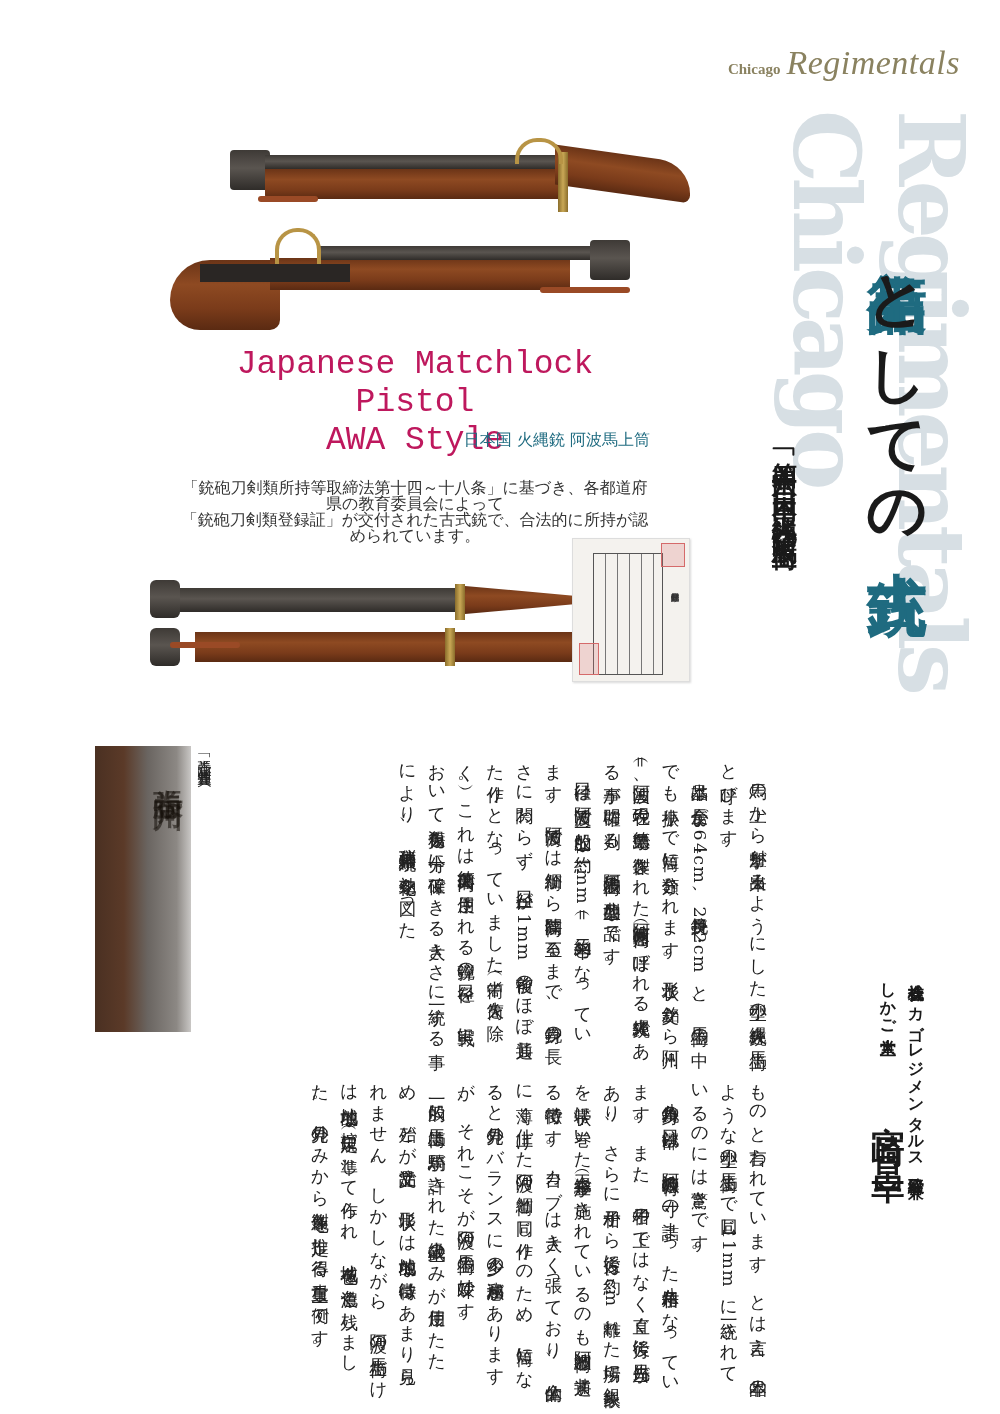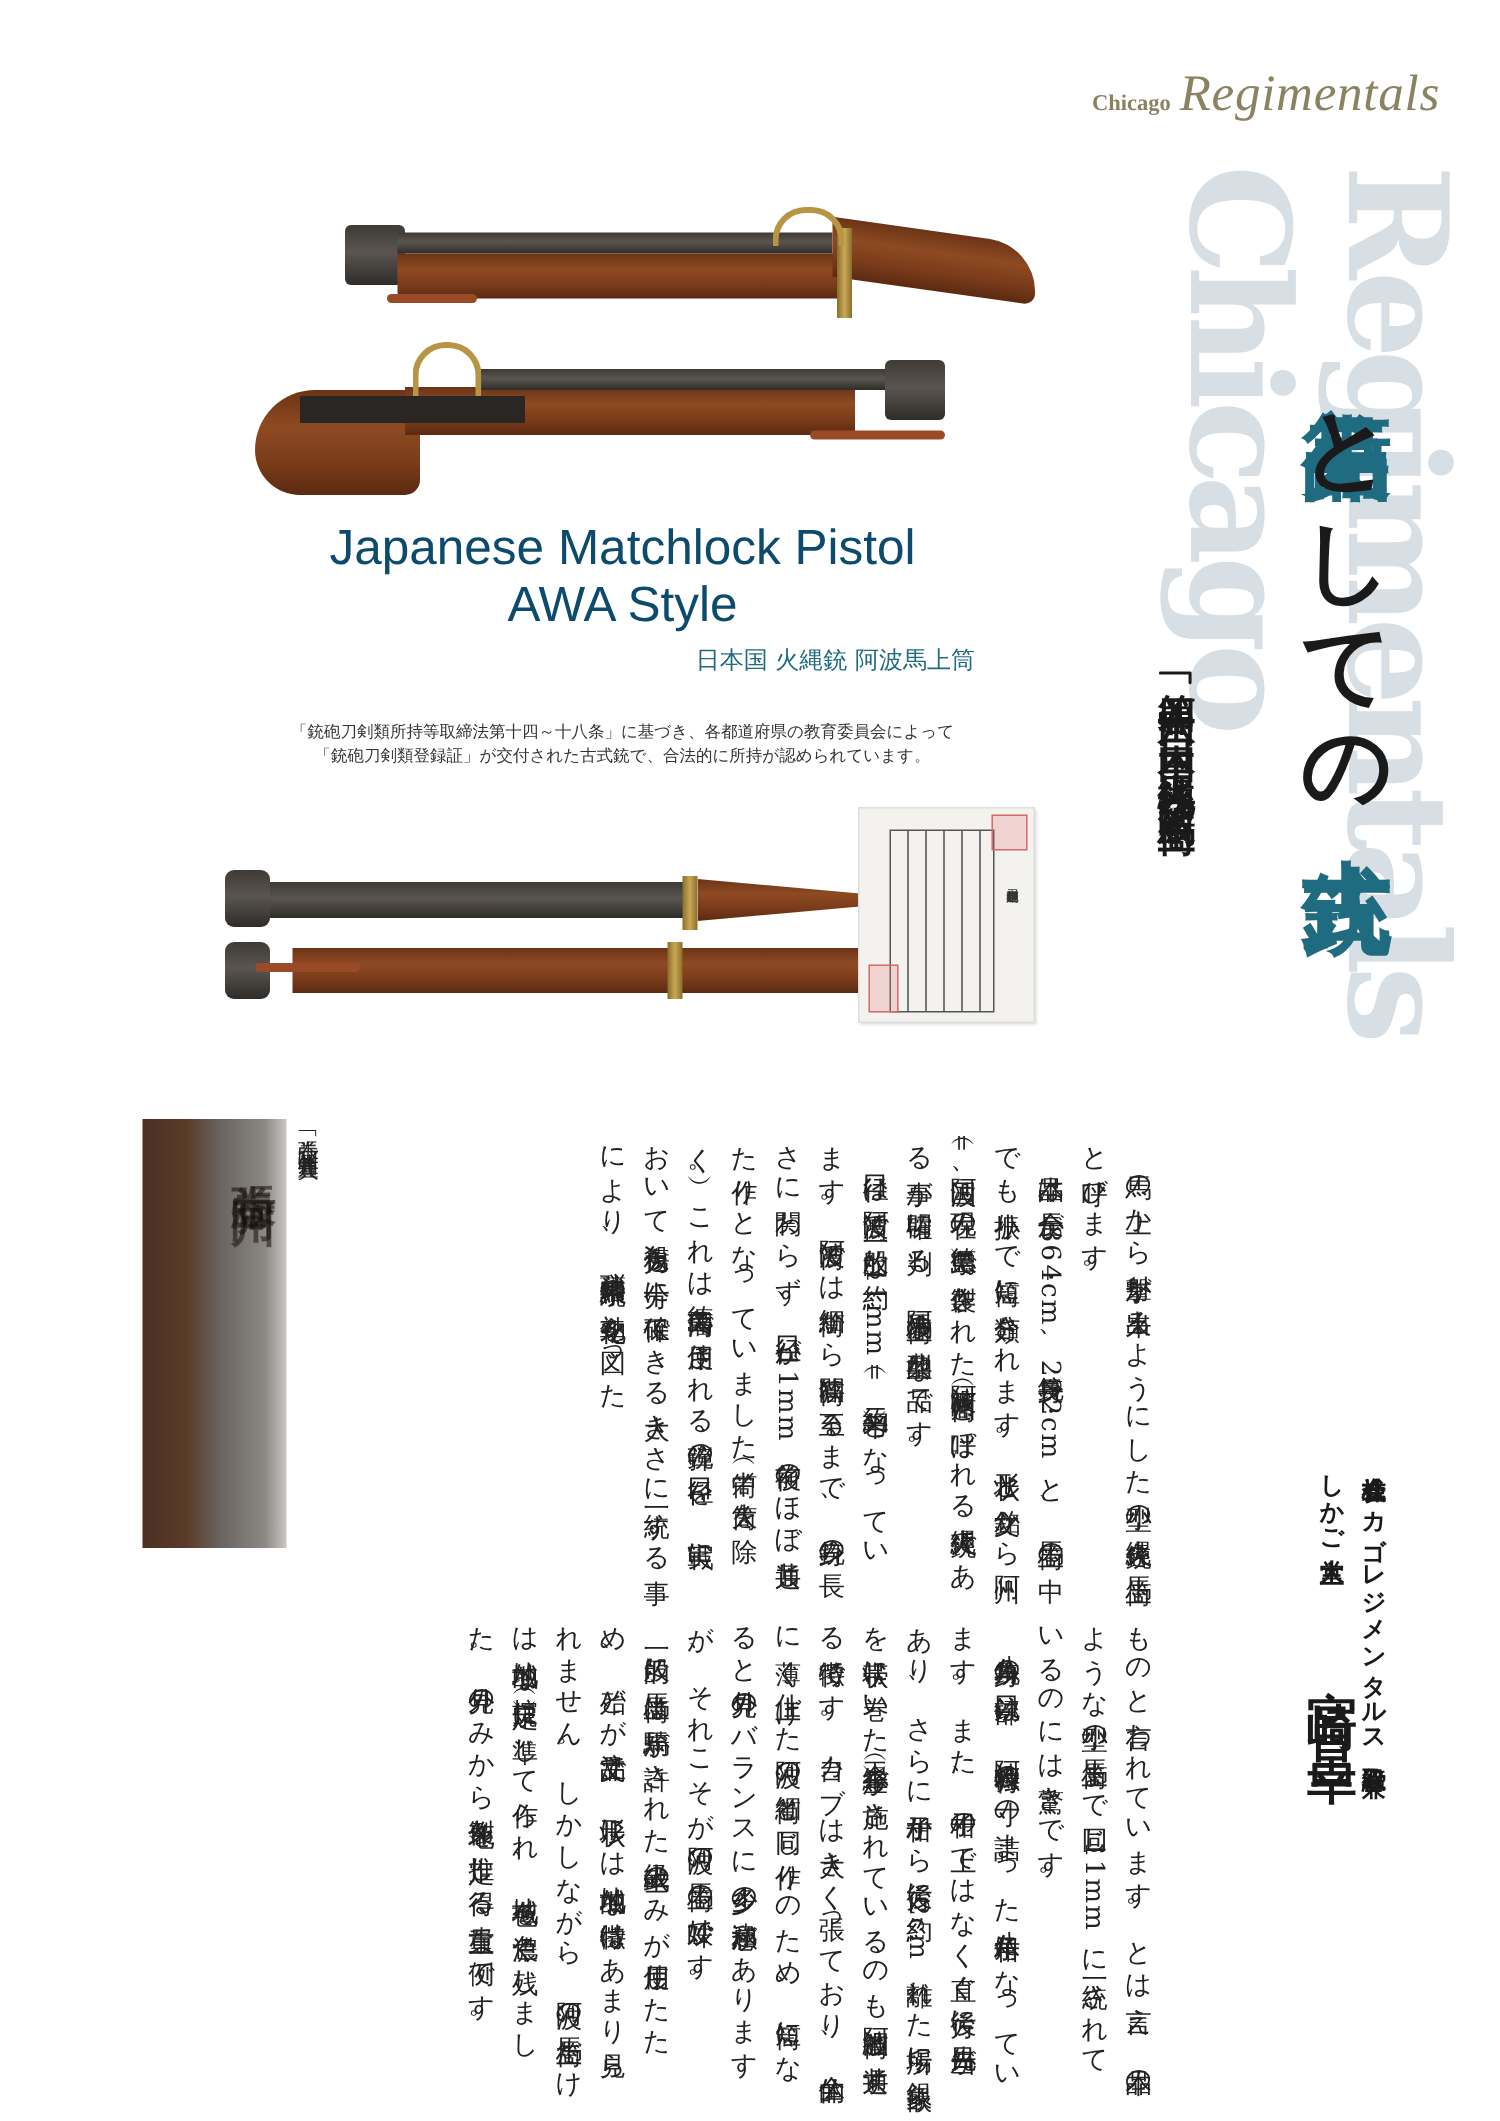--- a/index.html
+++ b/index.html
@@ -17,24 +17,24 @@
   .wm-col { position:absolute; top:0; writing-mode:vertical-rl; font-family:"DejaVu Serif", serif; font-weight:bold;
             font-size:92px; color:#d7dfe4; letter-spacing:-6px; line-height:1; }
 
   
   .wood { background:linear-gradient(180deg,#6b3417 0%,#8e4a22 35%,#7a3b1a 70%,#5a2a12 100%); }
   .iron { background:linear-gradient(180deg,#3e3a36 0%,#5a5550 45%,#2f2c29 100%); }
   .brass { background:linear-gradient(90deg,#8a6d2b,#c9a856,#8a6d2b); }
   .rod { background:#9a4a26; border-radius:3px; }
 
   
-  .title-en { left:180px; top:346px; width:470px; text-align:center; color:#0c4a6e;
-              font-family:Liberation Sans, sans-serif; font-size:33px; line-height:38px; }
+  .title-en { left:180px; top:346px; width:470px; text-align:center; color:#be185d;
+              font-family:Liberation Mono, monospace; font-size:33px; line-height:38px; }
   .title-ja { left:180px; top:428px; width:470px; text-align:right; color:#1f6b80; font-size:16px; line-height:23px; }
-  .legal { left:180px; top:480px; width:470px; text-align:center; font-size:11px; line-height:16px; color:#333; }
+  .legal { left:180px; top:480px; width:470px; text-align:center; font-size:16px; line-height:16px; color:#333; }
 
   
   .main-title { left:862px; top:222px; writing-mode:vertical-rl; font-family:"DejaVu Sans", sans-serif; font-weight:bold;
                 font-size:60px; line-height:72px; letter-spacing:4px; }
   .main-title .teal { color:#1f6b80; }
   .main-title .dark { color:#1a1a1a; }
   .subtitle { left:768px; top:440px; writing-mode:vertical-rl; font-family:"DejaVu Sans", sans-serif; font-weight:bold;
               font-size:25px; letter-spacing:3px; color:#1a1a1a; white-space:pre; }
   .author-co { left:905px; top:972px; writing-mode:vertical-rl; font-family:"DejaVu Sans", sans-serif; font-weight:bold;
                font-size:16px; color:#1a1a1a; }

